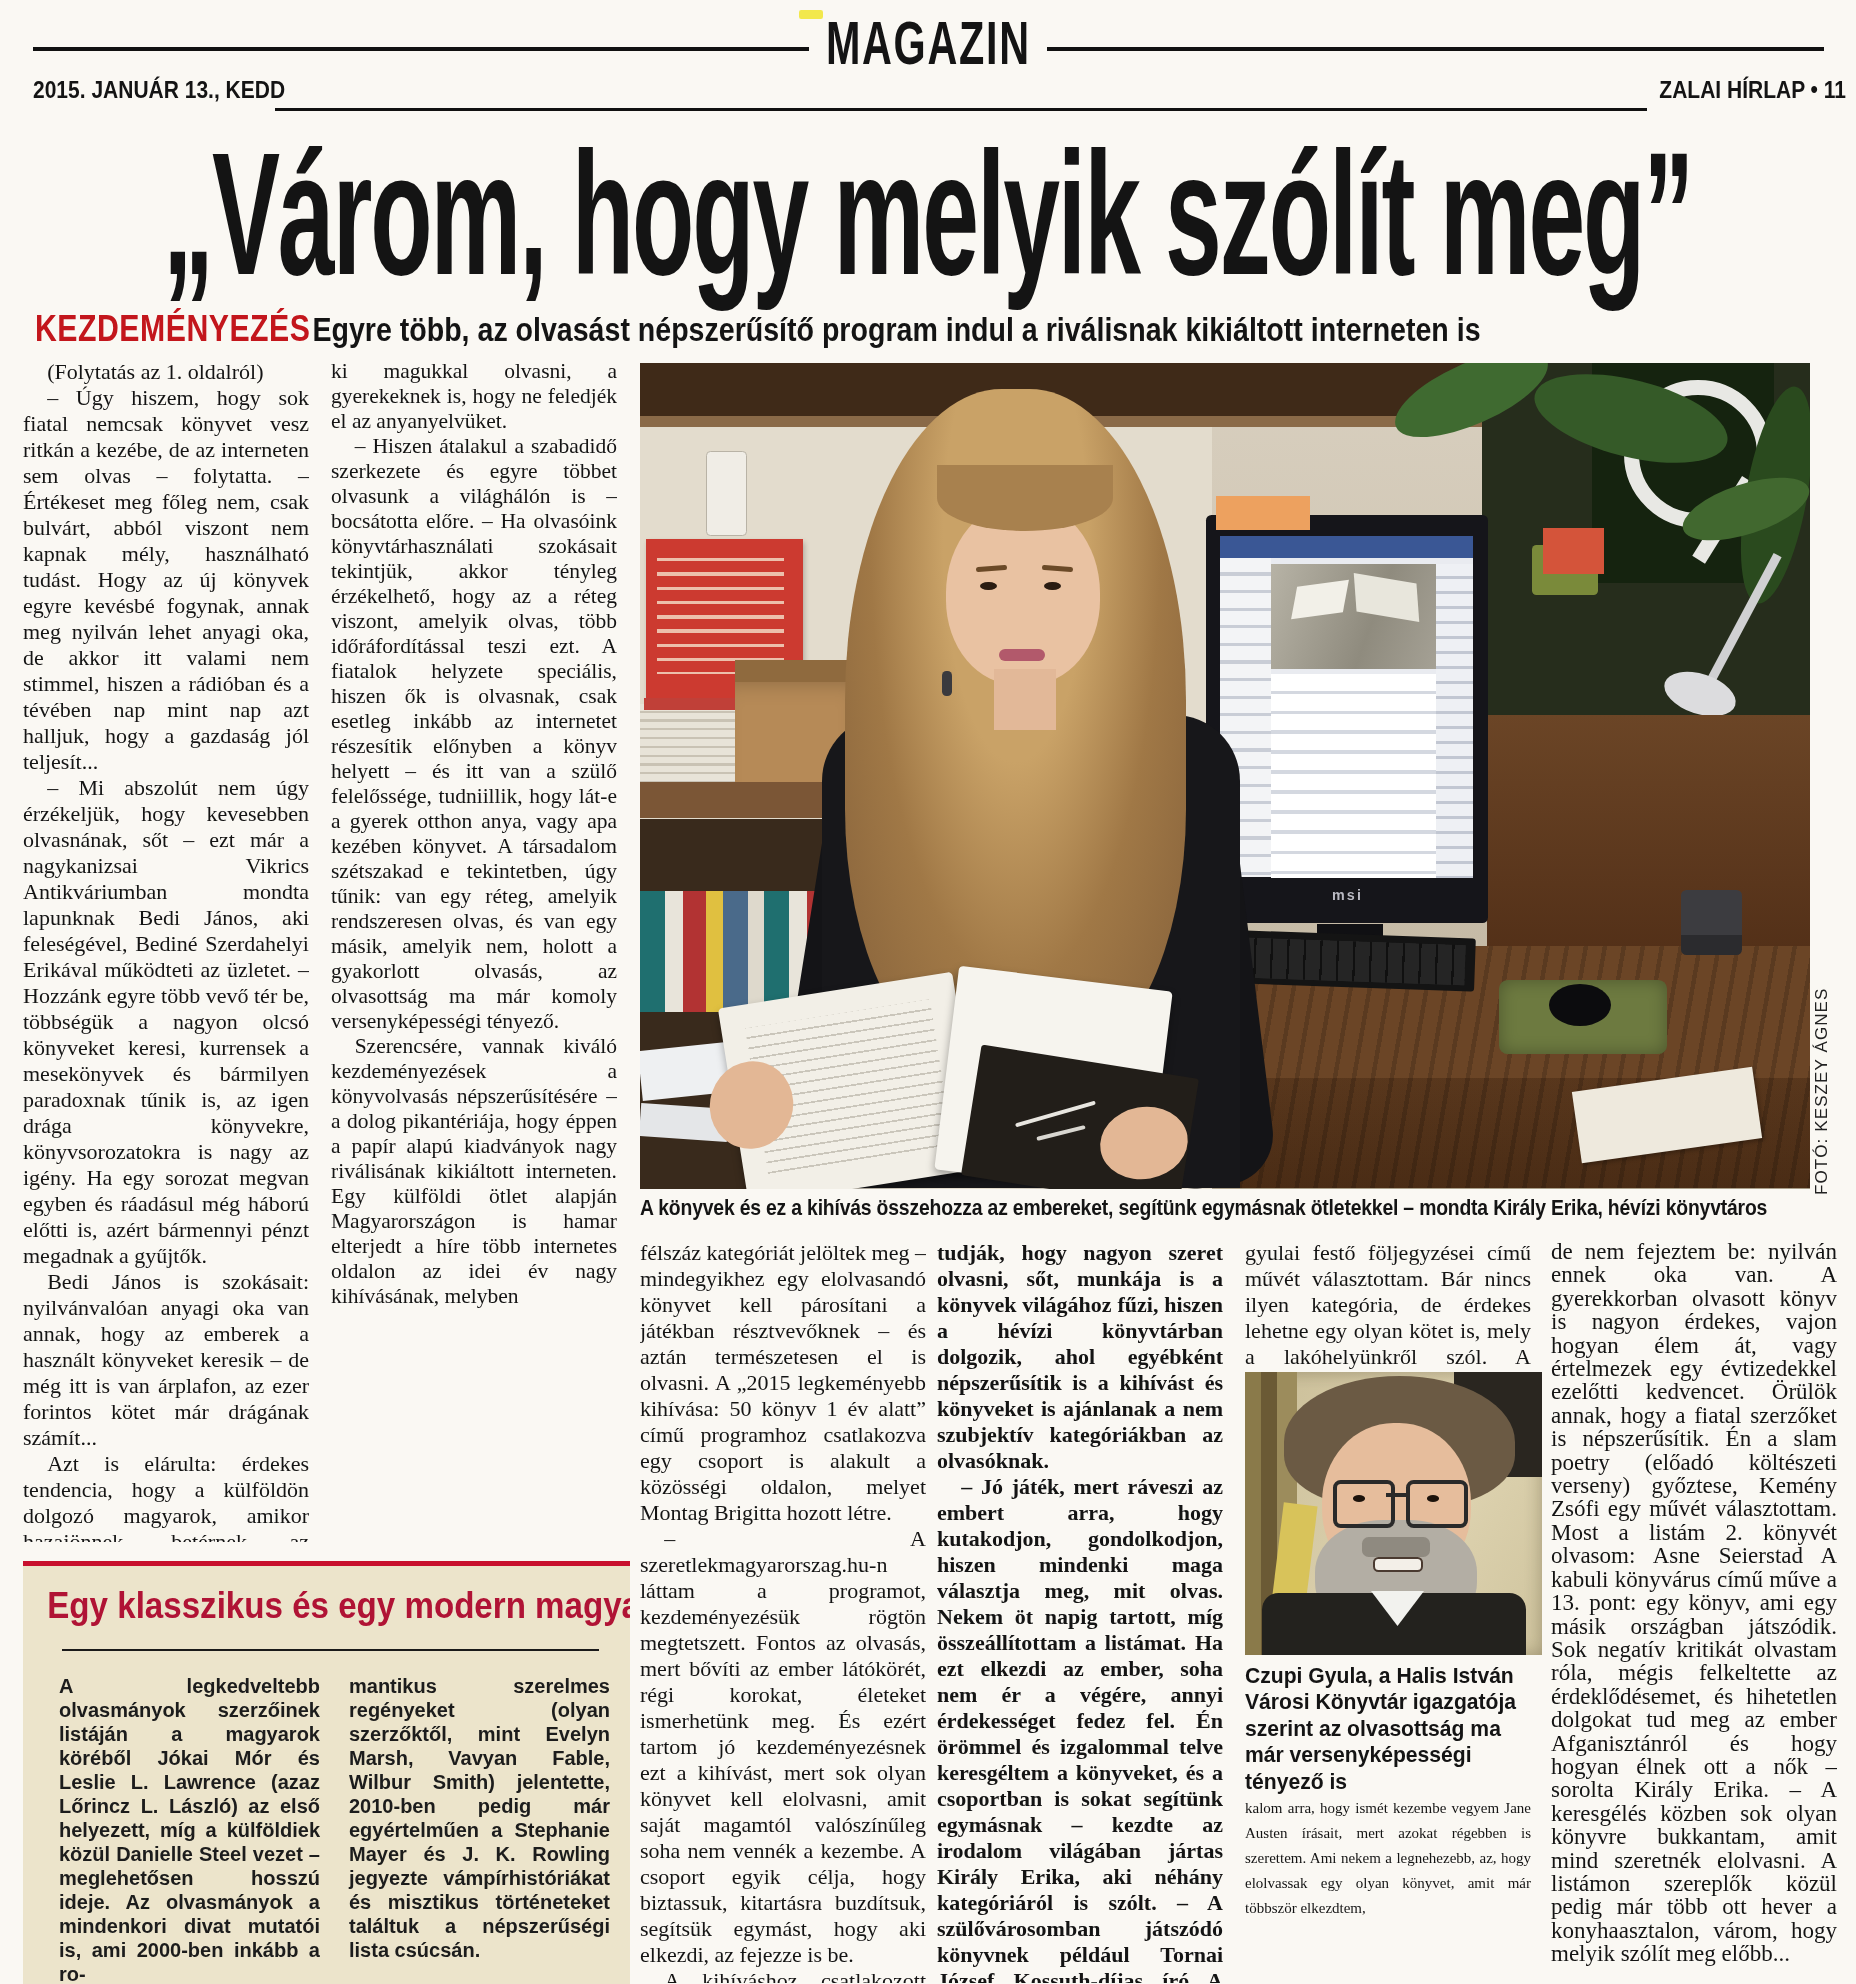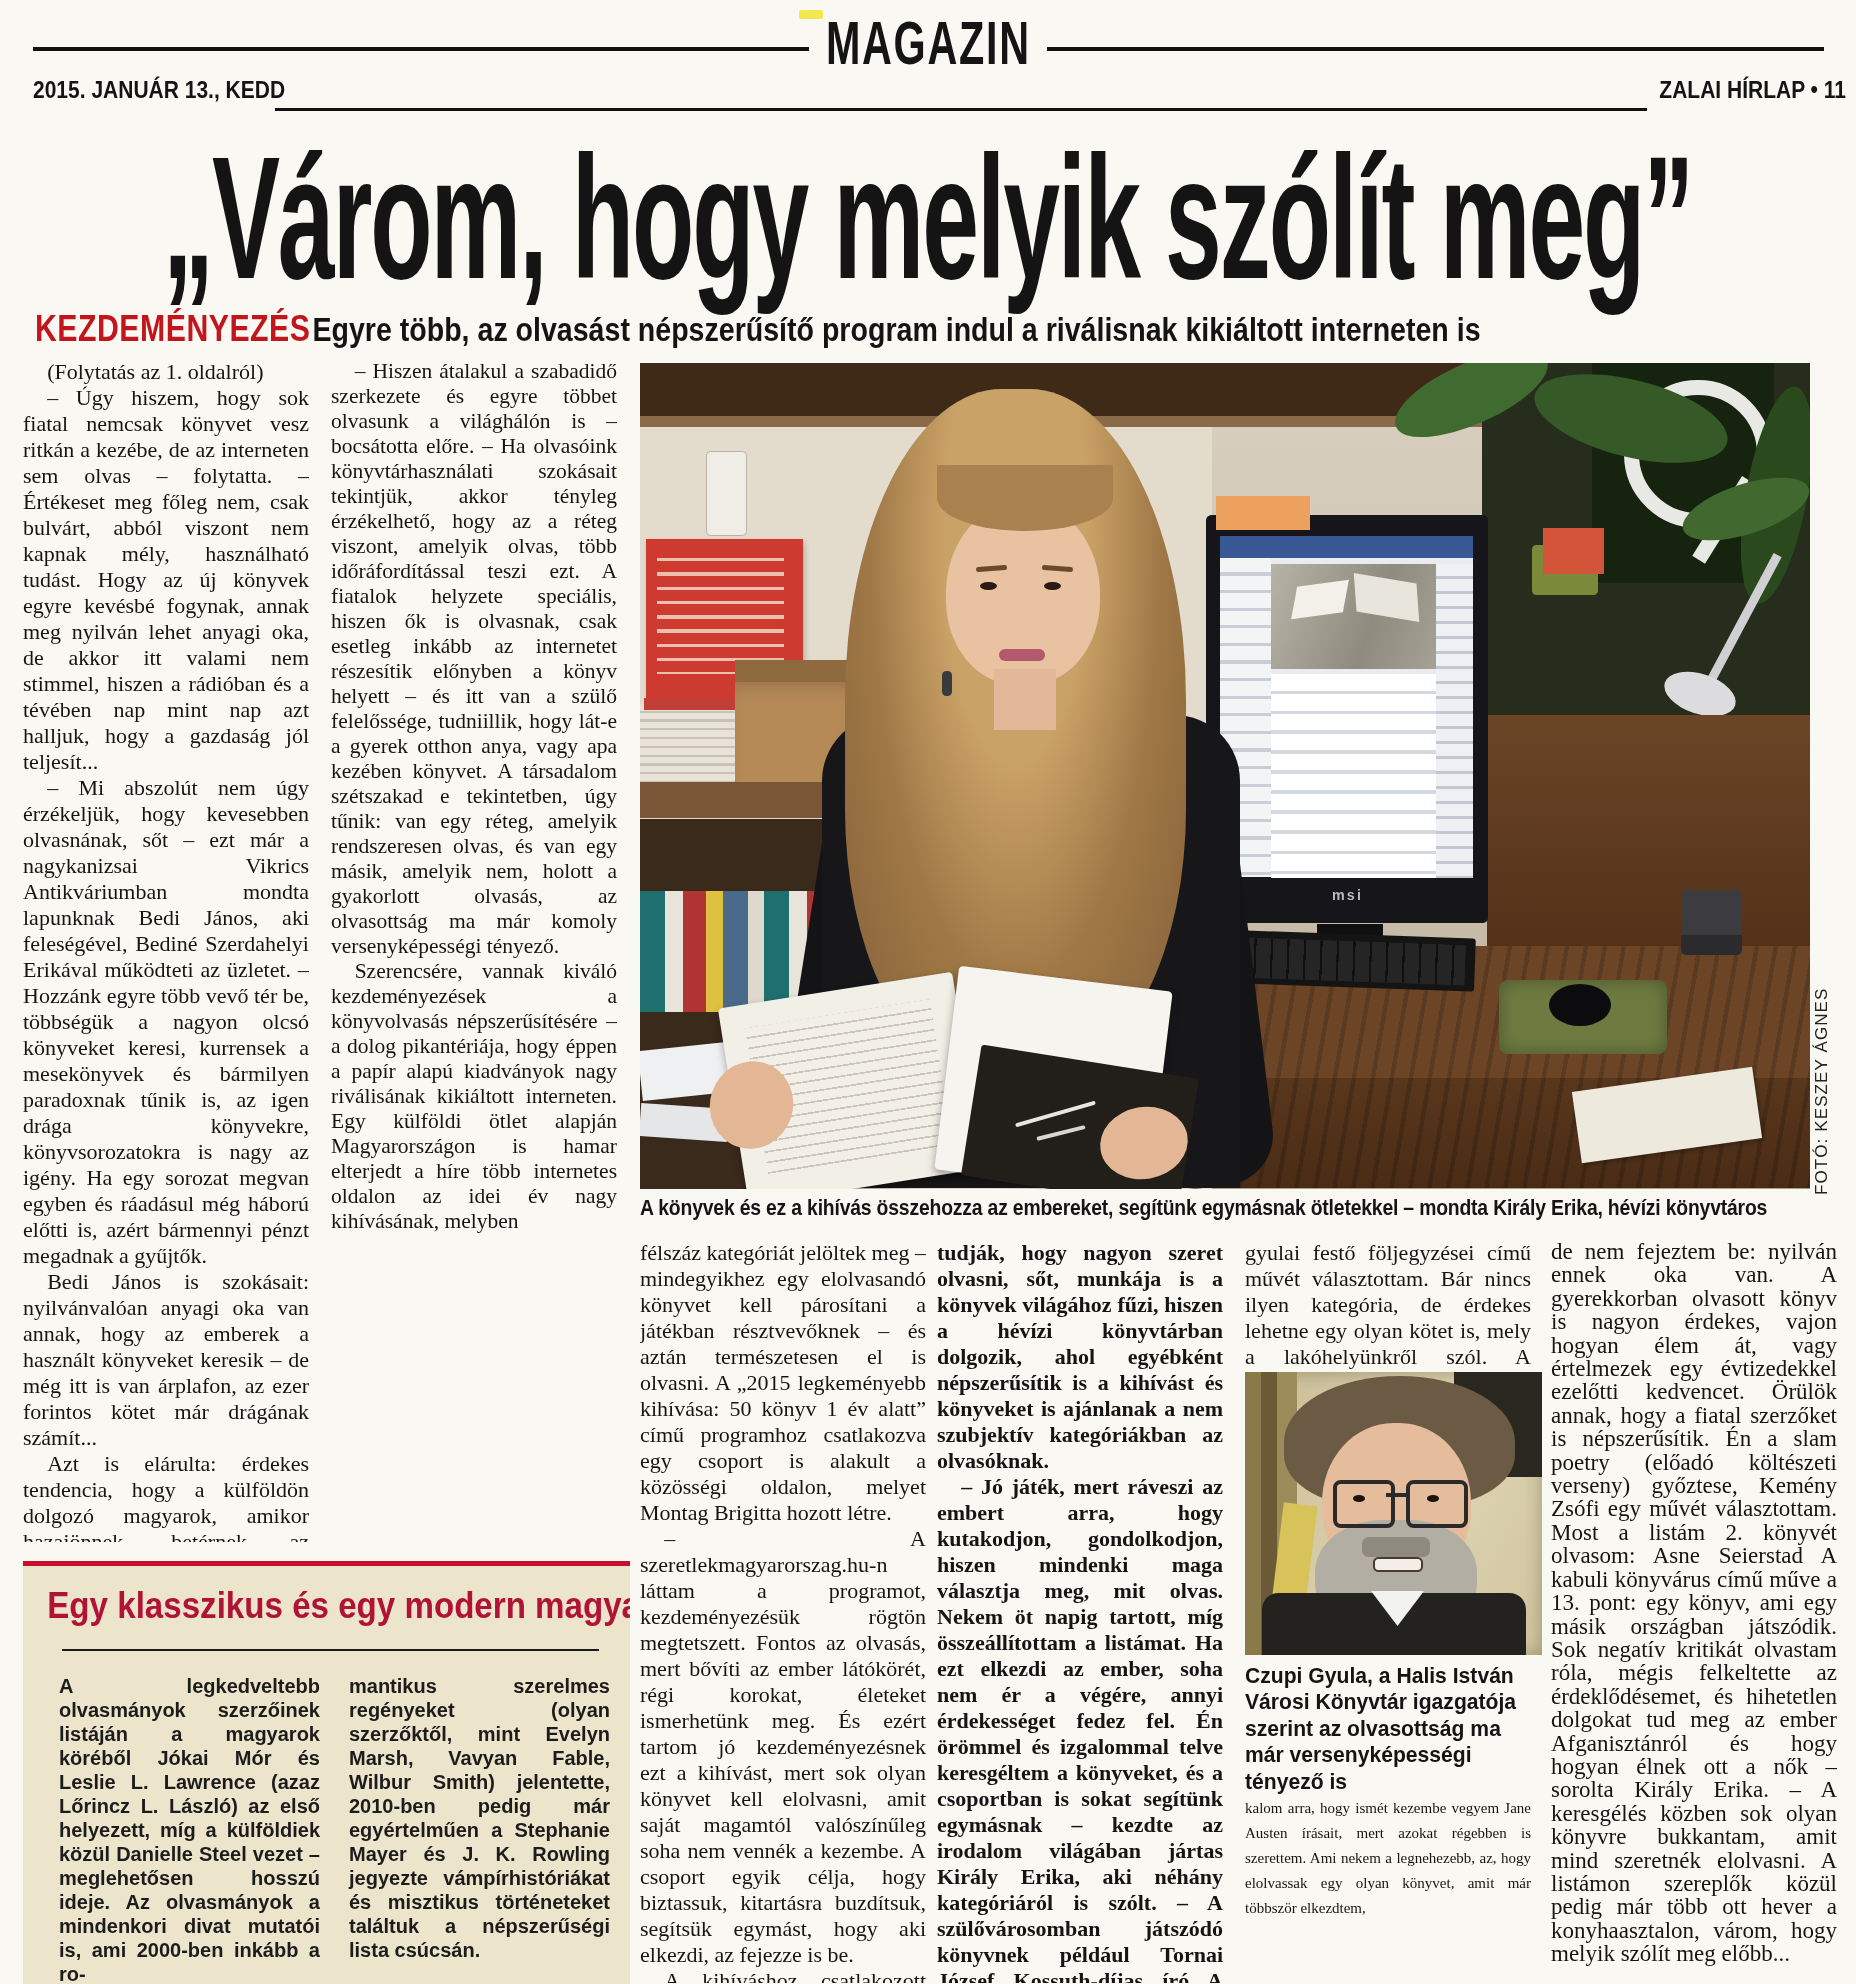--- a/index.html
+++ b/index.html
@@ -15,21 +15,21 @@
   
   #magazin{top:12px;left:0;width:1856px;text-align:center;}
   #magazin span{display:inline-block;font-weight:700;font-size:53px;letter-spacing:2.2px;
     transform:scaleX(.78) scaleY(1.15);transform-origin:center;}
   #hdr-line-l{top:47px;left:33px;width:776px;height:3.9px;}
   #hdr-line-r{top:47px;left:1047px;width:777px;height:3.9px;}
   #dateline{top:78px;left:33px;font-size:21px;font-weight:700;transform:scaleY(1.1);}
   #masthead{top:78px;right:22px;font-size:21px;font-weight:700;transform:scaleY(1.1);}
   #hdr-rule2{top:108px;left:275px;width:1372px;height:2.8px;}
   
-  #headline{top:128px;left:0;width:1856px;height:171px;display:flex;align-items:flex-end;justify-content:center;}
+  #headline{top:128px;left:0;width:1856px;height:171px;display:flex;align-items:center;justify-content:center;}
   #headline span{display:inline-block;white-space:nowrap;font-weight:700;font-size:162px;line-height:1;
     letter-spacing:-3.3px;transform:scaleX(.63) scaleY(1.08);transform-origin:center;}
   #standfirst{top:308px;left:35px;width:1816px;white-space:nowrap;transform:scaleX(.84);transform-origin:left;}
   #standfirst .kick{color:var(--accent);font-weight:700;font-size:36px;letter-spacing:0.6px;}
   #standfirst .sf{font-weight:700;font-size:34px;letter-spacing:0;}
   
   .col{position:absolute;width:286px;text-align:justify;font-size:22px;line-height:26px;overflow:hidden;}
   .para{margin:0;text-indent:1.1em;}
   .para.cont{text-indent:0;}
   #col1{left:23px;top:359px;height:1183px;}
@@ -89,20 +89,21 @@
   </div>
 
   <div class="col" id="col1">
       <p class="para">(Folytatás az 1. oldalról)</p>
       <p class="para">– Úgy hiszem, hogy sok fiatal nemcsak könyvet vesz ritkán a kezébe, de az interneten sem olvas – folytatta. – Értékeset meg főleg nem, csak bulvárt, abból viszont nem kapnak mély, használható tudást. Hogy az új könyvek egyre kevésbé fogynak, annak meg nyilván lehet anyagi oka, de akkor itt valami nem stimmel, hiszen a rádióban és a tévében nap mint nap azt halljuk, hogy a gazdaság jól teljesít...</p>
       <p class="para">– Mi abszolút nem úgy érzékeljük, hogy kevesebben olvasnának, sőt – ezt már a nagykanizsai Vikrics Antikváriumban mondta lapunknak Bedi János, aki feleségével, Bediné Szerdahelyi Erikával működteti az üzletet. – Hozzánk egyre több vevő tér be, többségük a nagyon olcsó könyveket keresi, kurrensek a mesekönyvek és bármilyen paradoxnak tűnik is, az igen drága könyvekre, könyvsorozatokra is nagy az igény. Ha egy sorozat megvan egyben és ráadásul még háború előtti is, azért bármennyi pénzt megadnak a gyűjtők.</p>
       <p class="para">Bedi János is szokásait: nyilvánvalóan anyagi oka van annak, hogy az emberek a használt könyveket keresik – de még itt is van árplafon, az ezer forintos kötet már drágának számít...</p>
       <p class="para">Azt is elárulta: érdekes tendencia, hogy a külföldön dolgozó magyarok, amikor hazajönnek, betérnek az antikváriumba, egy rakás könyvet összevásárolnak és viszik</p>
     </div>
   <div class="col" id="col2">
+      <p class="para cont">ki magukkal olvasni, a gyerekeknek is, hogy ne feledjék el az anyanyelvüket.</p>
       <p class="para">– Hiszen átalakul a szabadidő szerkezete és egyre többet olvasunk a világhálón is – bocsátotta előre. – Ha olvasóink könyvtárhasználati szokásait tekintjük, akkor tényleg érzékelhető, hogy az a réteg viszont, amelyik olvas, több időráfordítással teszi ezt. A fiatalok helyzete speciális, hiszen ők is olvasnak, csak esetleg inkább az internetet részesítik előnyben a könyv helyett – és itt van a szülő felelőssége, tudniillik, hogy lát-e a gyerek otthon anya, vagy apa kezében könyvet. A társadalom szétszakad e tekintetben, úgy tűnik: van egy réteg, amelyik rendszeresen olvas, és van egy másik, amelyik nem, holott a gyakorlott olvasás, az olvasottság ma már komoly versenyképességi tényező.</p>
       <p class="para">Szerencsére, vannak kiváló kezdeményezések a könyvolvasás népszerűsítésére – a dolog pikantériája, hogy éppen a papír alapú kiadványok nagy riválisának kikiáltott interneten. Egy külföldi ötlet alapján Magyarországon is hamar elterjedt a híre több internetes oldalon az idei év nagy kihívásának, melyben</p>
     </div>
   <div class="col" id="col3">
       <p class="para cont">félszáz kategóriát jelöltek meg – mindegyikhez egy elolvasandó könyvet kell párosítani a játékban résztvevőknek – és aztán természetesen el is olvasni. A „2015 legkeményebb kihívása: 50 könyv 1 év alatt” című programhoz csatlakozva egy csoport is alakult a közösségi oldalon, melyet Montag Brigitta hozott létre.</p>
       <p class="para">– A szeretlekmagyarorszag.hu-n láttam a programot, kezdeményezésük rögtön megtetszett. Fontos az olvasás, mert bővíti az ember látókörét, régi korokat, életeket ismerhetünk meg. És ezért tartom jó kezdeményezésnek ezt a kihívást, mert sok olyan könyvet kell elolvasni, amit saját magamtól valószínűleg soha nem vennék a kezembe. A csoport egyik célja, hogy biztassuk, kitartásra buzdítsuk, segítsük egymást, hogy aki elkezdi, az fejezze is be.</p>
       <p class="para">A kihíváshoz csatlakozott Király Erika, akiről ismerősei</p>
     </div>
   <div class="col" id="col4">
       <p class="para cont">tudják, hogy nagyon szeret olvasni, sőt, munkája is a könyvek világához fűzi, hiszen a hévízi könyvtárban dolgozik, ahol egyébként népszerűsítik is a kihívást és könyveket is ajánlanak a nem szubjektív kategóriákban az olvasóknak.</p>

